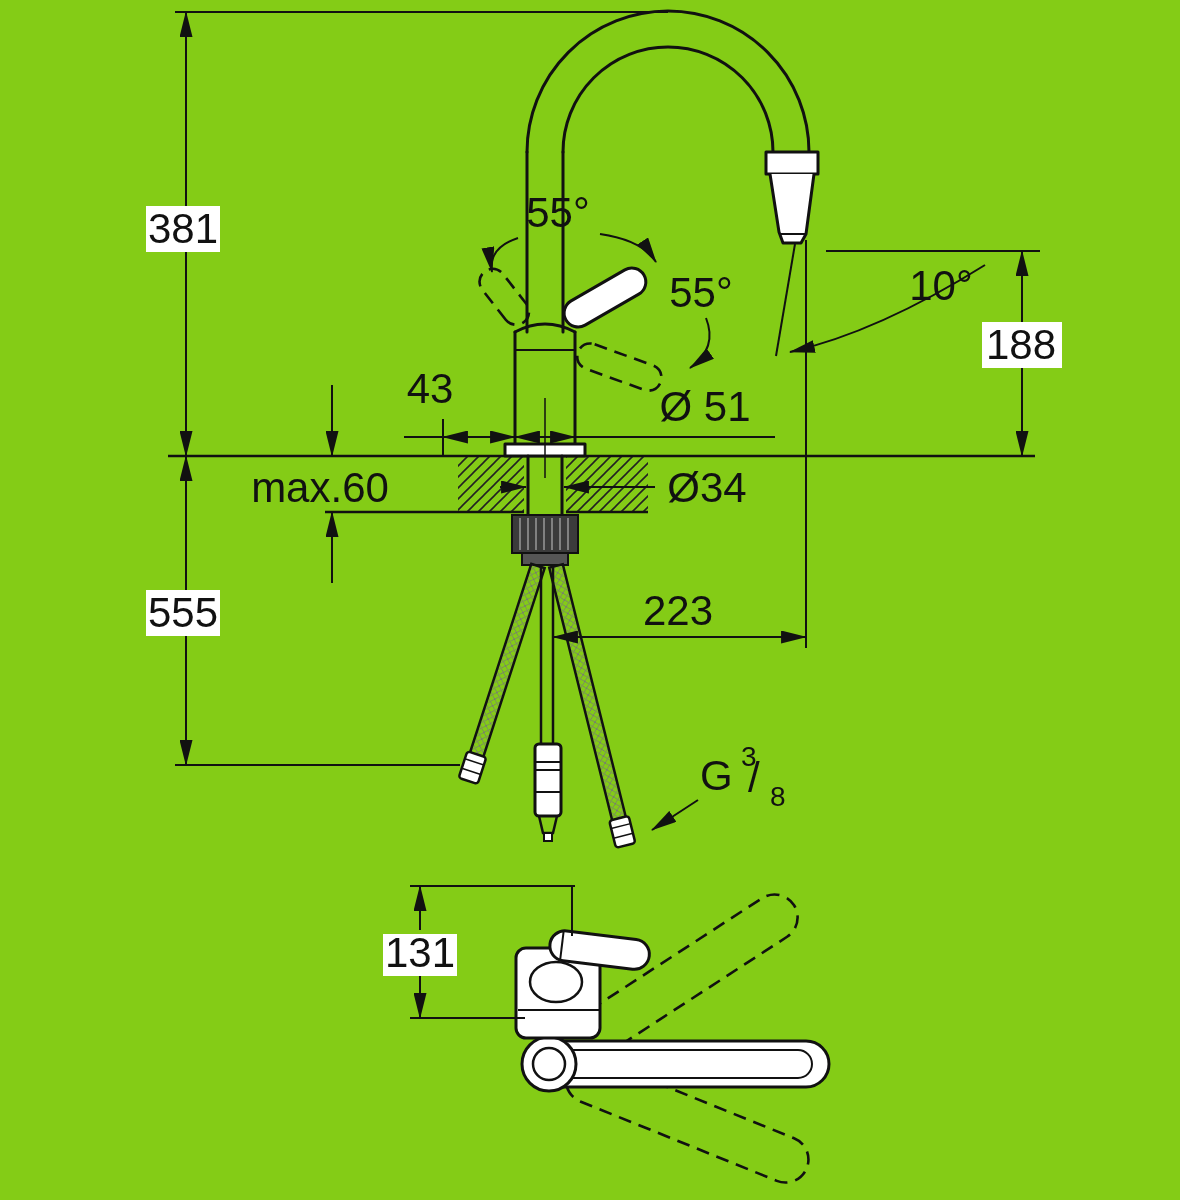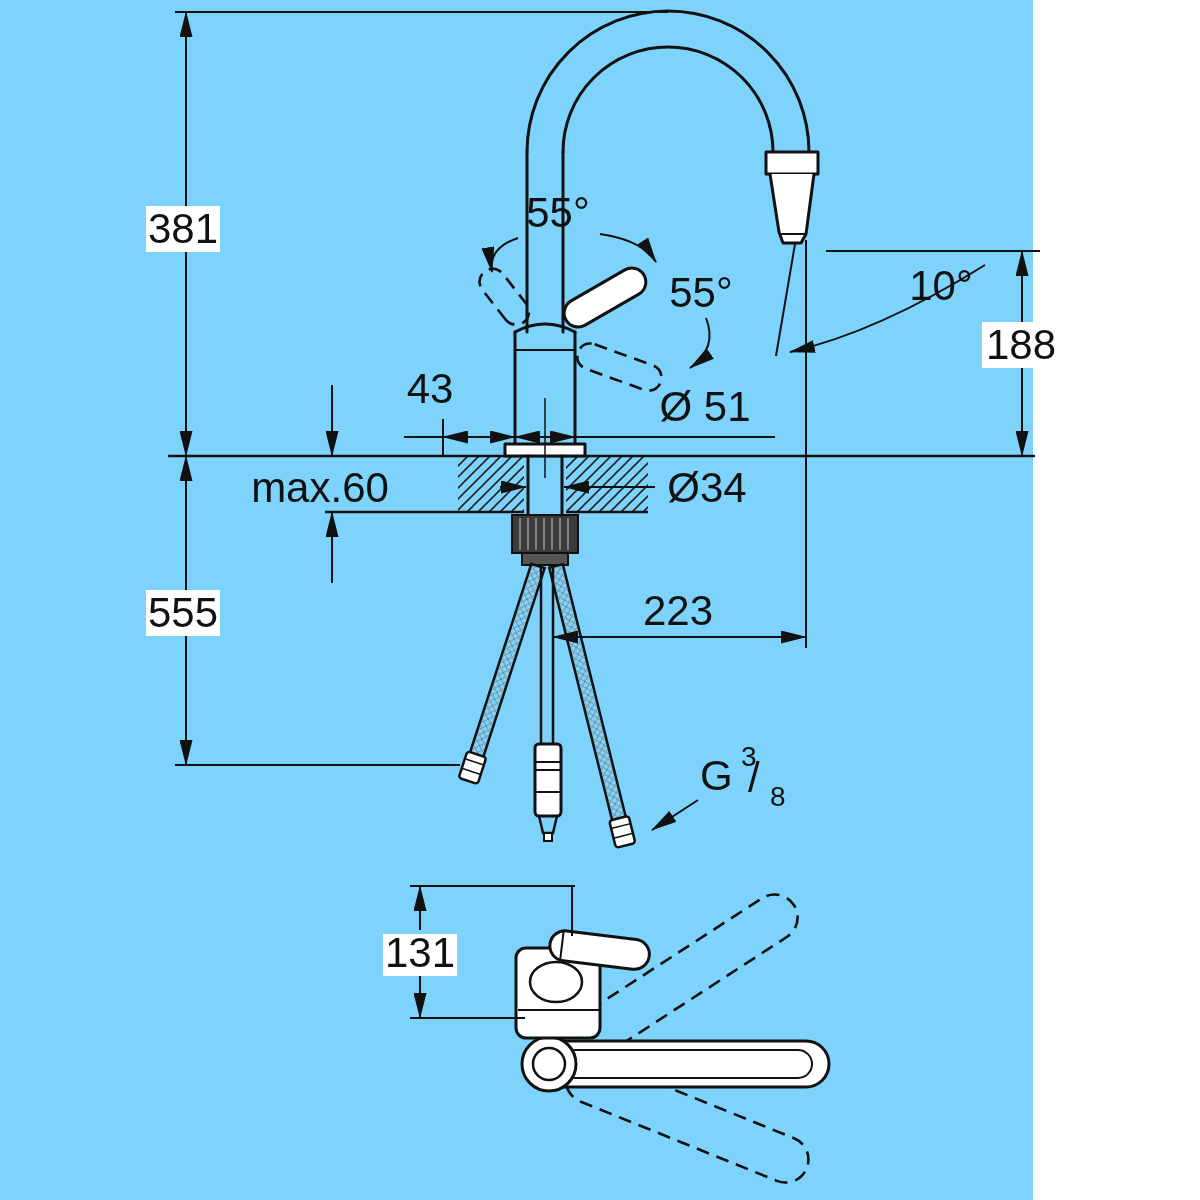--- a/index.html
+++ b/index.html
@@ -1,16 +1,16 @@
 <!DOCTYPE html>
 <html><head>
 <meta charset="utf-8">
 <style>
   html,body{margin:0;padding:0;background:#fff}
-  .stage{width:1033px;height:1200px;background:#7dd3fc;position:relative;font-family:"Liberation Sans","DejaVu Sans",sans-serif}
+  .stage{width:1180px;height:1200px;background:#84cc16;position:relative;font-family:"Liberation Sans","DejaVu Sans",sans-serif}
   svg{display:block}
   text{font-family:"Liberation Sans","DejaVu Sans",sans-serif;fill:#111}
   .dim{font-size:42px}
   .dim-sm{font-size:28px}
   .o3{stroke:#111;stroke-width:3;fill:none;stroke-linecap:round;stroke-linejoin:round}
   .o3f{stroke:#111;stroke-width:3;fill:#fff;stroke-linejoin:round}
   .o2{stroke:#111;stroke-width:2;fill:none}
   .o25{stroke:#111;stroke-width:2.5;fill:none}
   .dash{stroke:#111;stroke-width:2.6;fill:none;stroke-dasharray:13 8;stroke-linejoin:round}
   .dimln{stroke:#111;stroke-width:2;fill:none}

